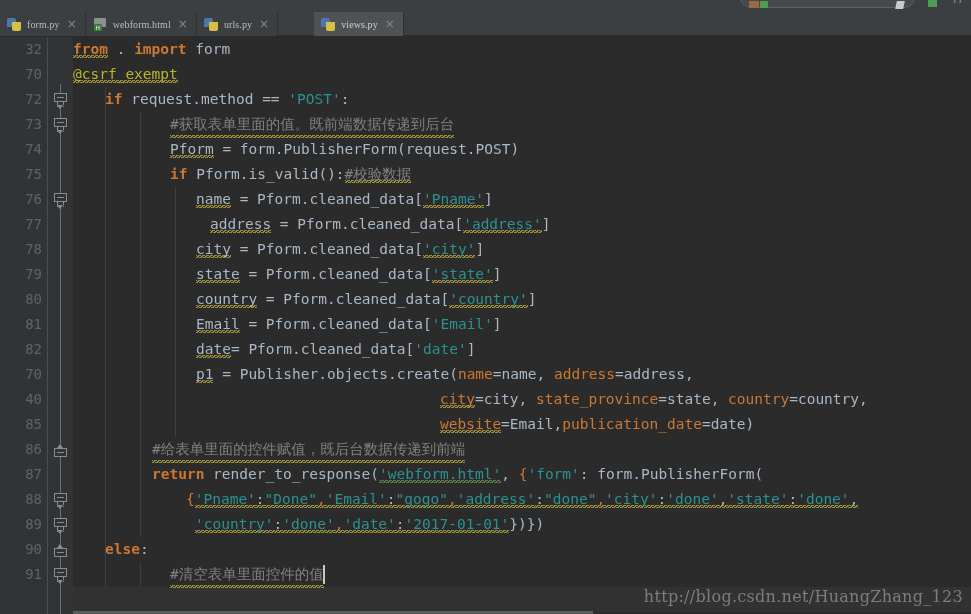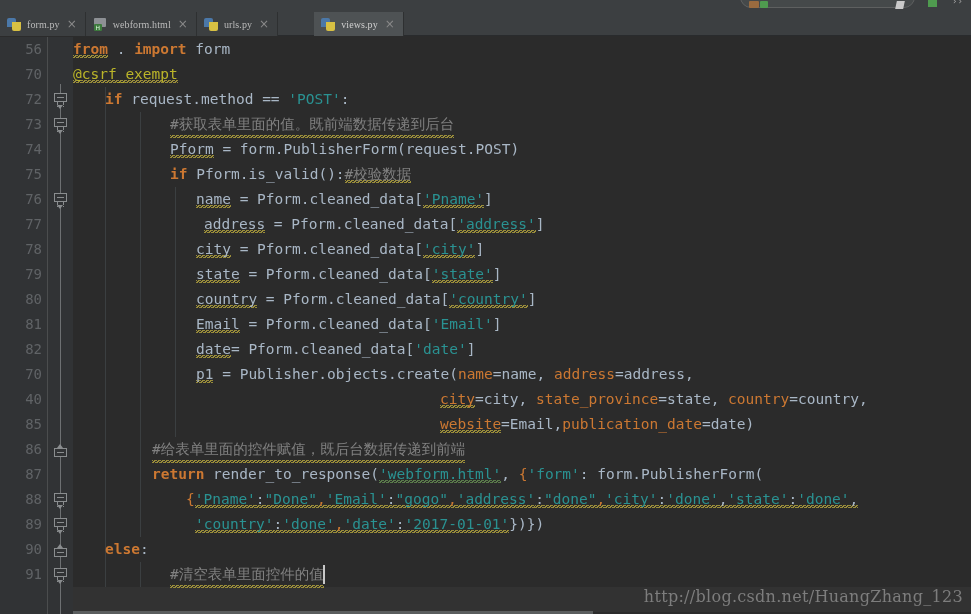--- a/index.html
+++ b/index.html
@@ -345,21 +345,21 @@
     <div class="fold down" style="top:531px;">
       <span class="box"></span>
         <span class="tip"></span>
     </div>
 
     <div class="curline" style="top:550px;"></div>
 
     <div class="lines">
 
       <div class="line">
-        <span class="num">56</span>
+        <span class="num">32</span>
         <span class="code"><span class="kw sq">from</span><span class="plain"> . </span><span class="kw">import</span><span class="plain"> form</span></span>
       </div>
 
       <div class="line">
         <span class="num">70</span>
         <span class="code"><span class="deco-at sq">@</span><span class="deco sq">csrf_exempt</span></span>
       </div>
 
 
       <div class="line">
@@ -395,21 +395,21 @@
         <span class="guide" style="left:140px;"></span>
         <span class="guide" style="left:175px;"></span>
         <span class="code" style="left:196px;"><span class="plain sq">name</span><span class="plain"> = Pform.cleaned_data[</span><span class="str sq">'Pname'</span><span class="plain">]</span></span>
       </div>
 
       <div class="line">
         <span class="num">77</span>
         <span class="guide" style="left:105px;"></span>
         <span class="guide" style="left:140px;"></span>
         <span class="guide" style="left:175px;"></span>
-        <span class="code" style="left:204px;"><span class="plain sq">address</span><span class="plain"> = Pform.cleaned_data[</span><span class="str sq">'address'</span><span class="plain">]</span></span>
+        <span class="code" style="left:210px;"><span class="plain sq">address</span><span class="plain"> = Pform.cleaned_data[</span><span class="str sq">'address'</span><span class="plain">]</span></span>
       </div>
 
       <div class="line">
         <span class="num">78</span>
         <span class="guide" style="left:105px;"></span>
         <span class="guide" style="left:140px;"></span>
         <span class="guide" style="left:175px;"></span>
         <span class="code" style="left:196px;"><span class="plain sq">city</span><span class="plain"> = Pform.cleaned_data[</span><span class="str sq">'city'</span><span class="plain">]</span></span>
       </div>
 

